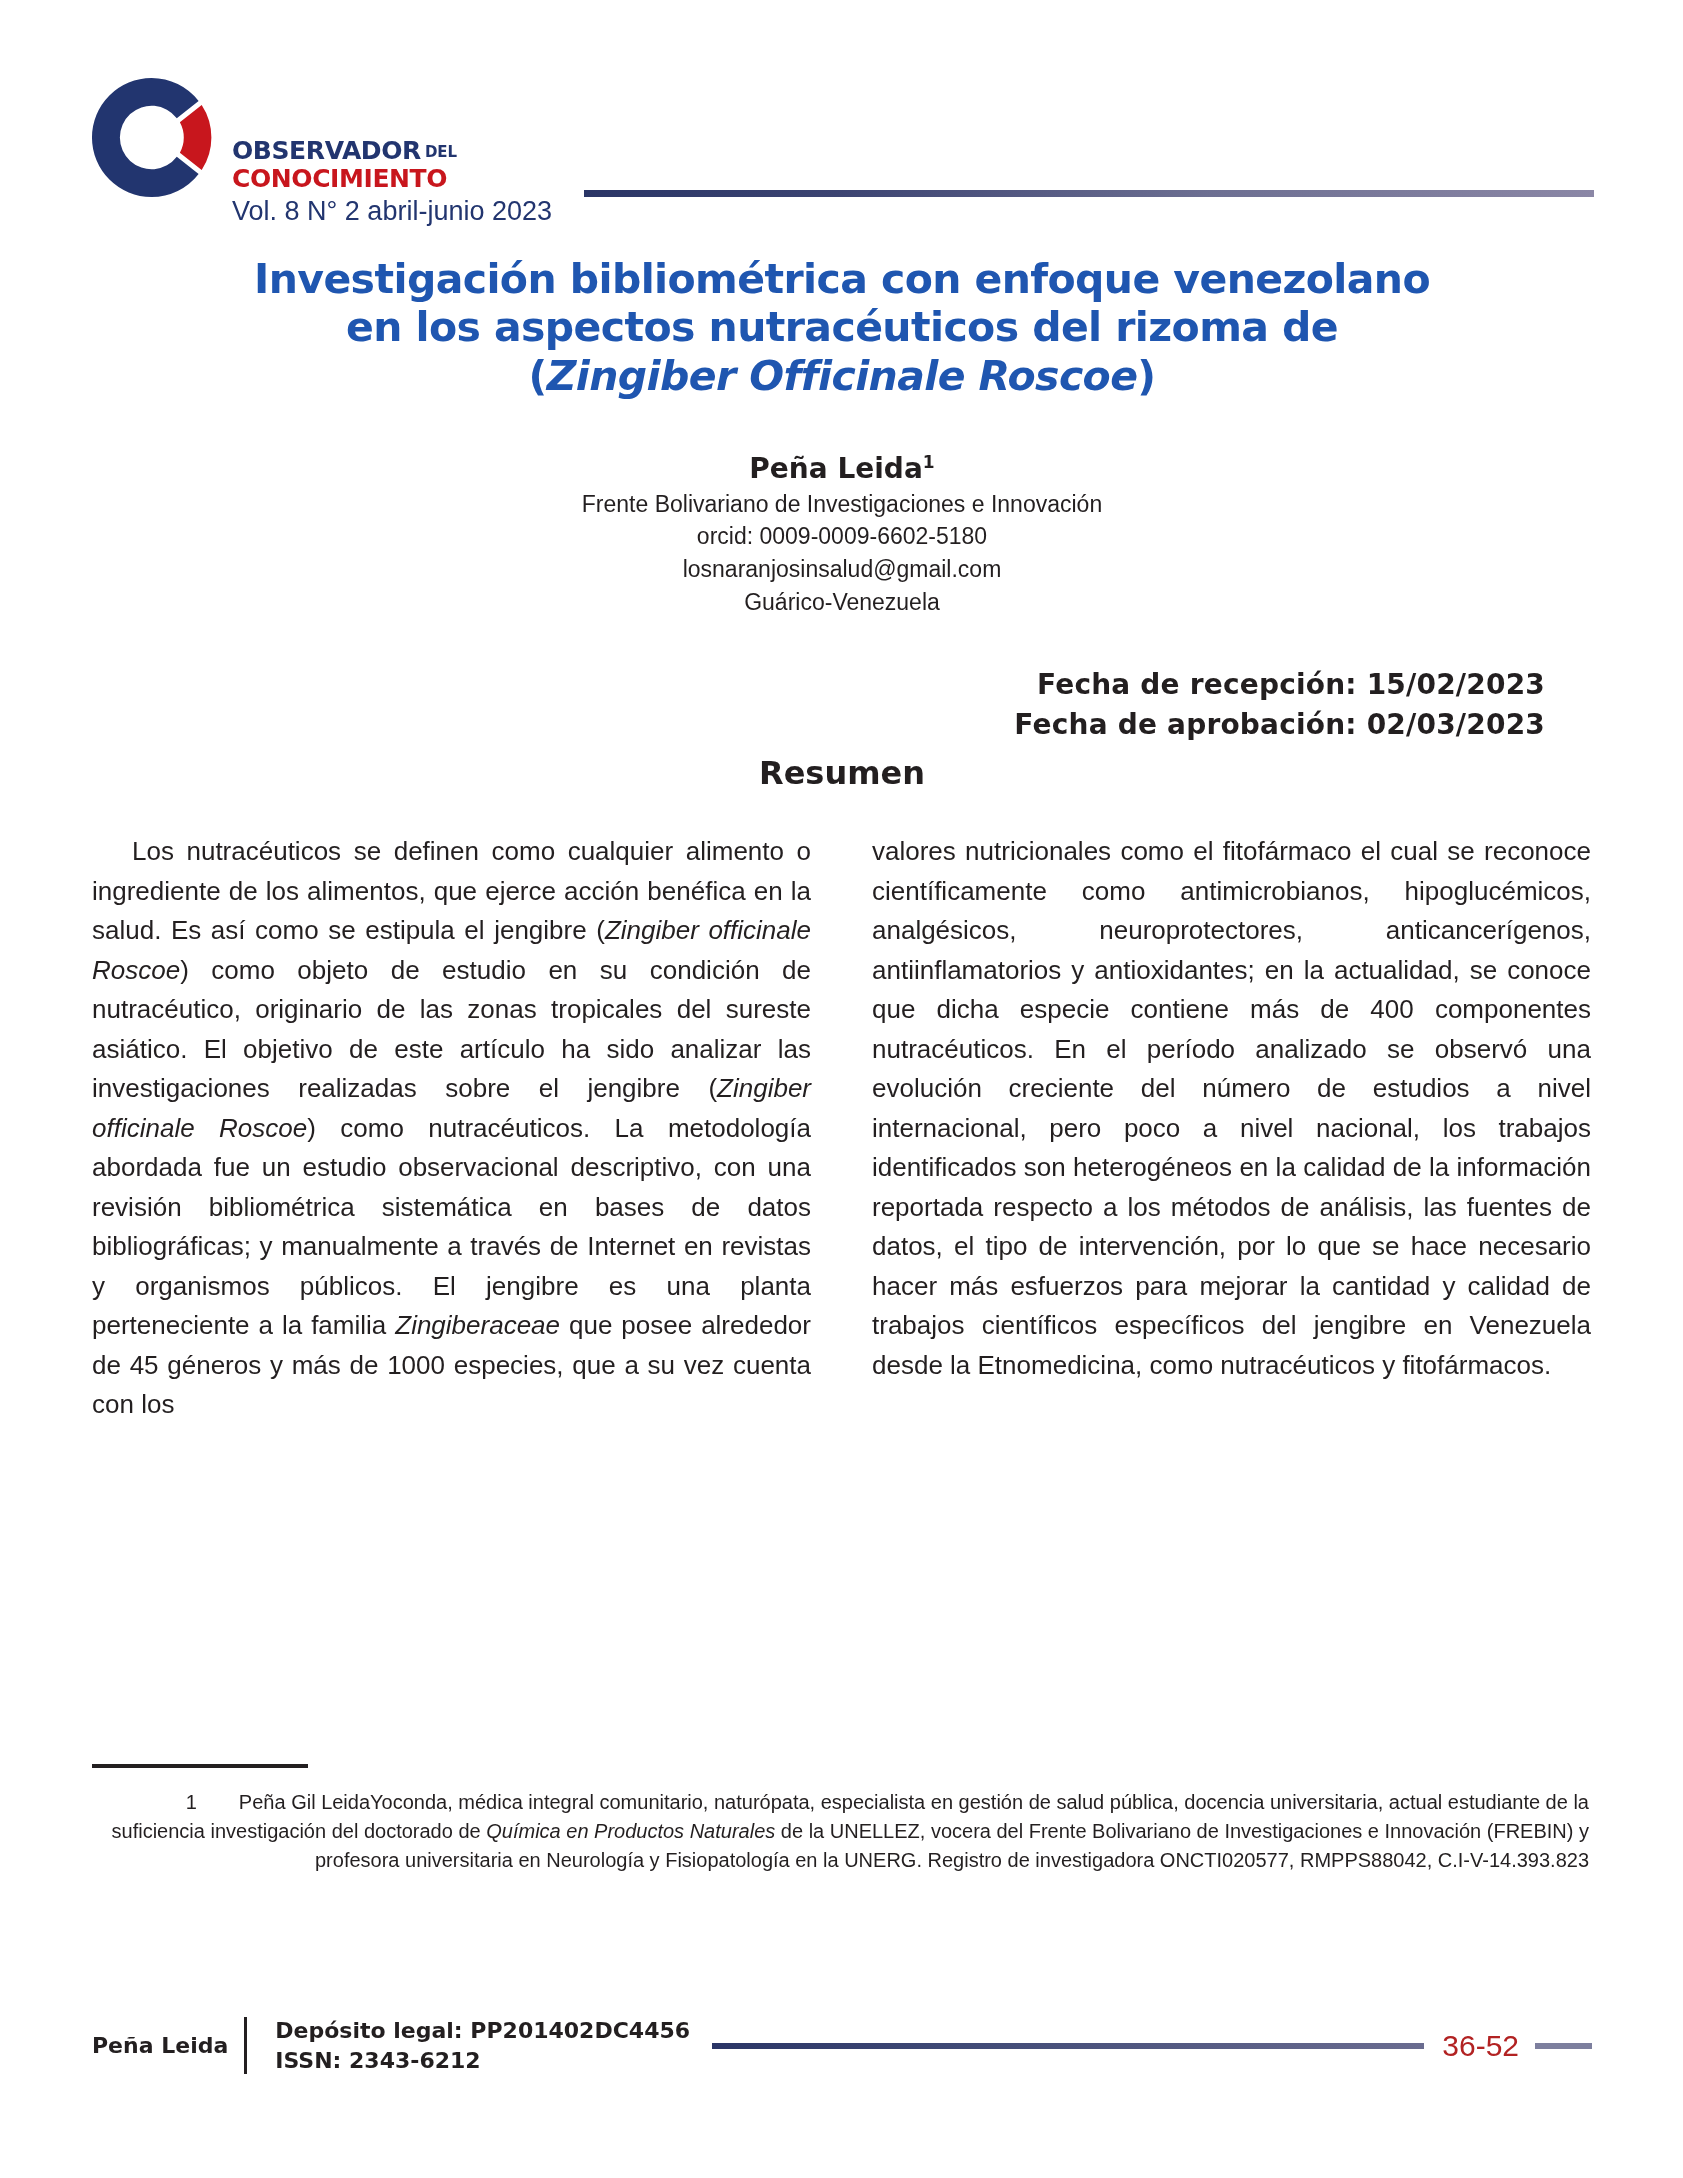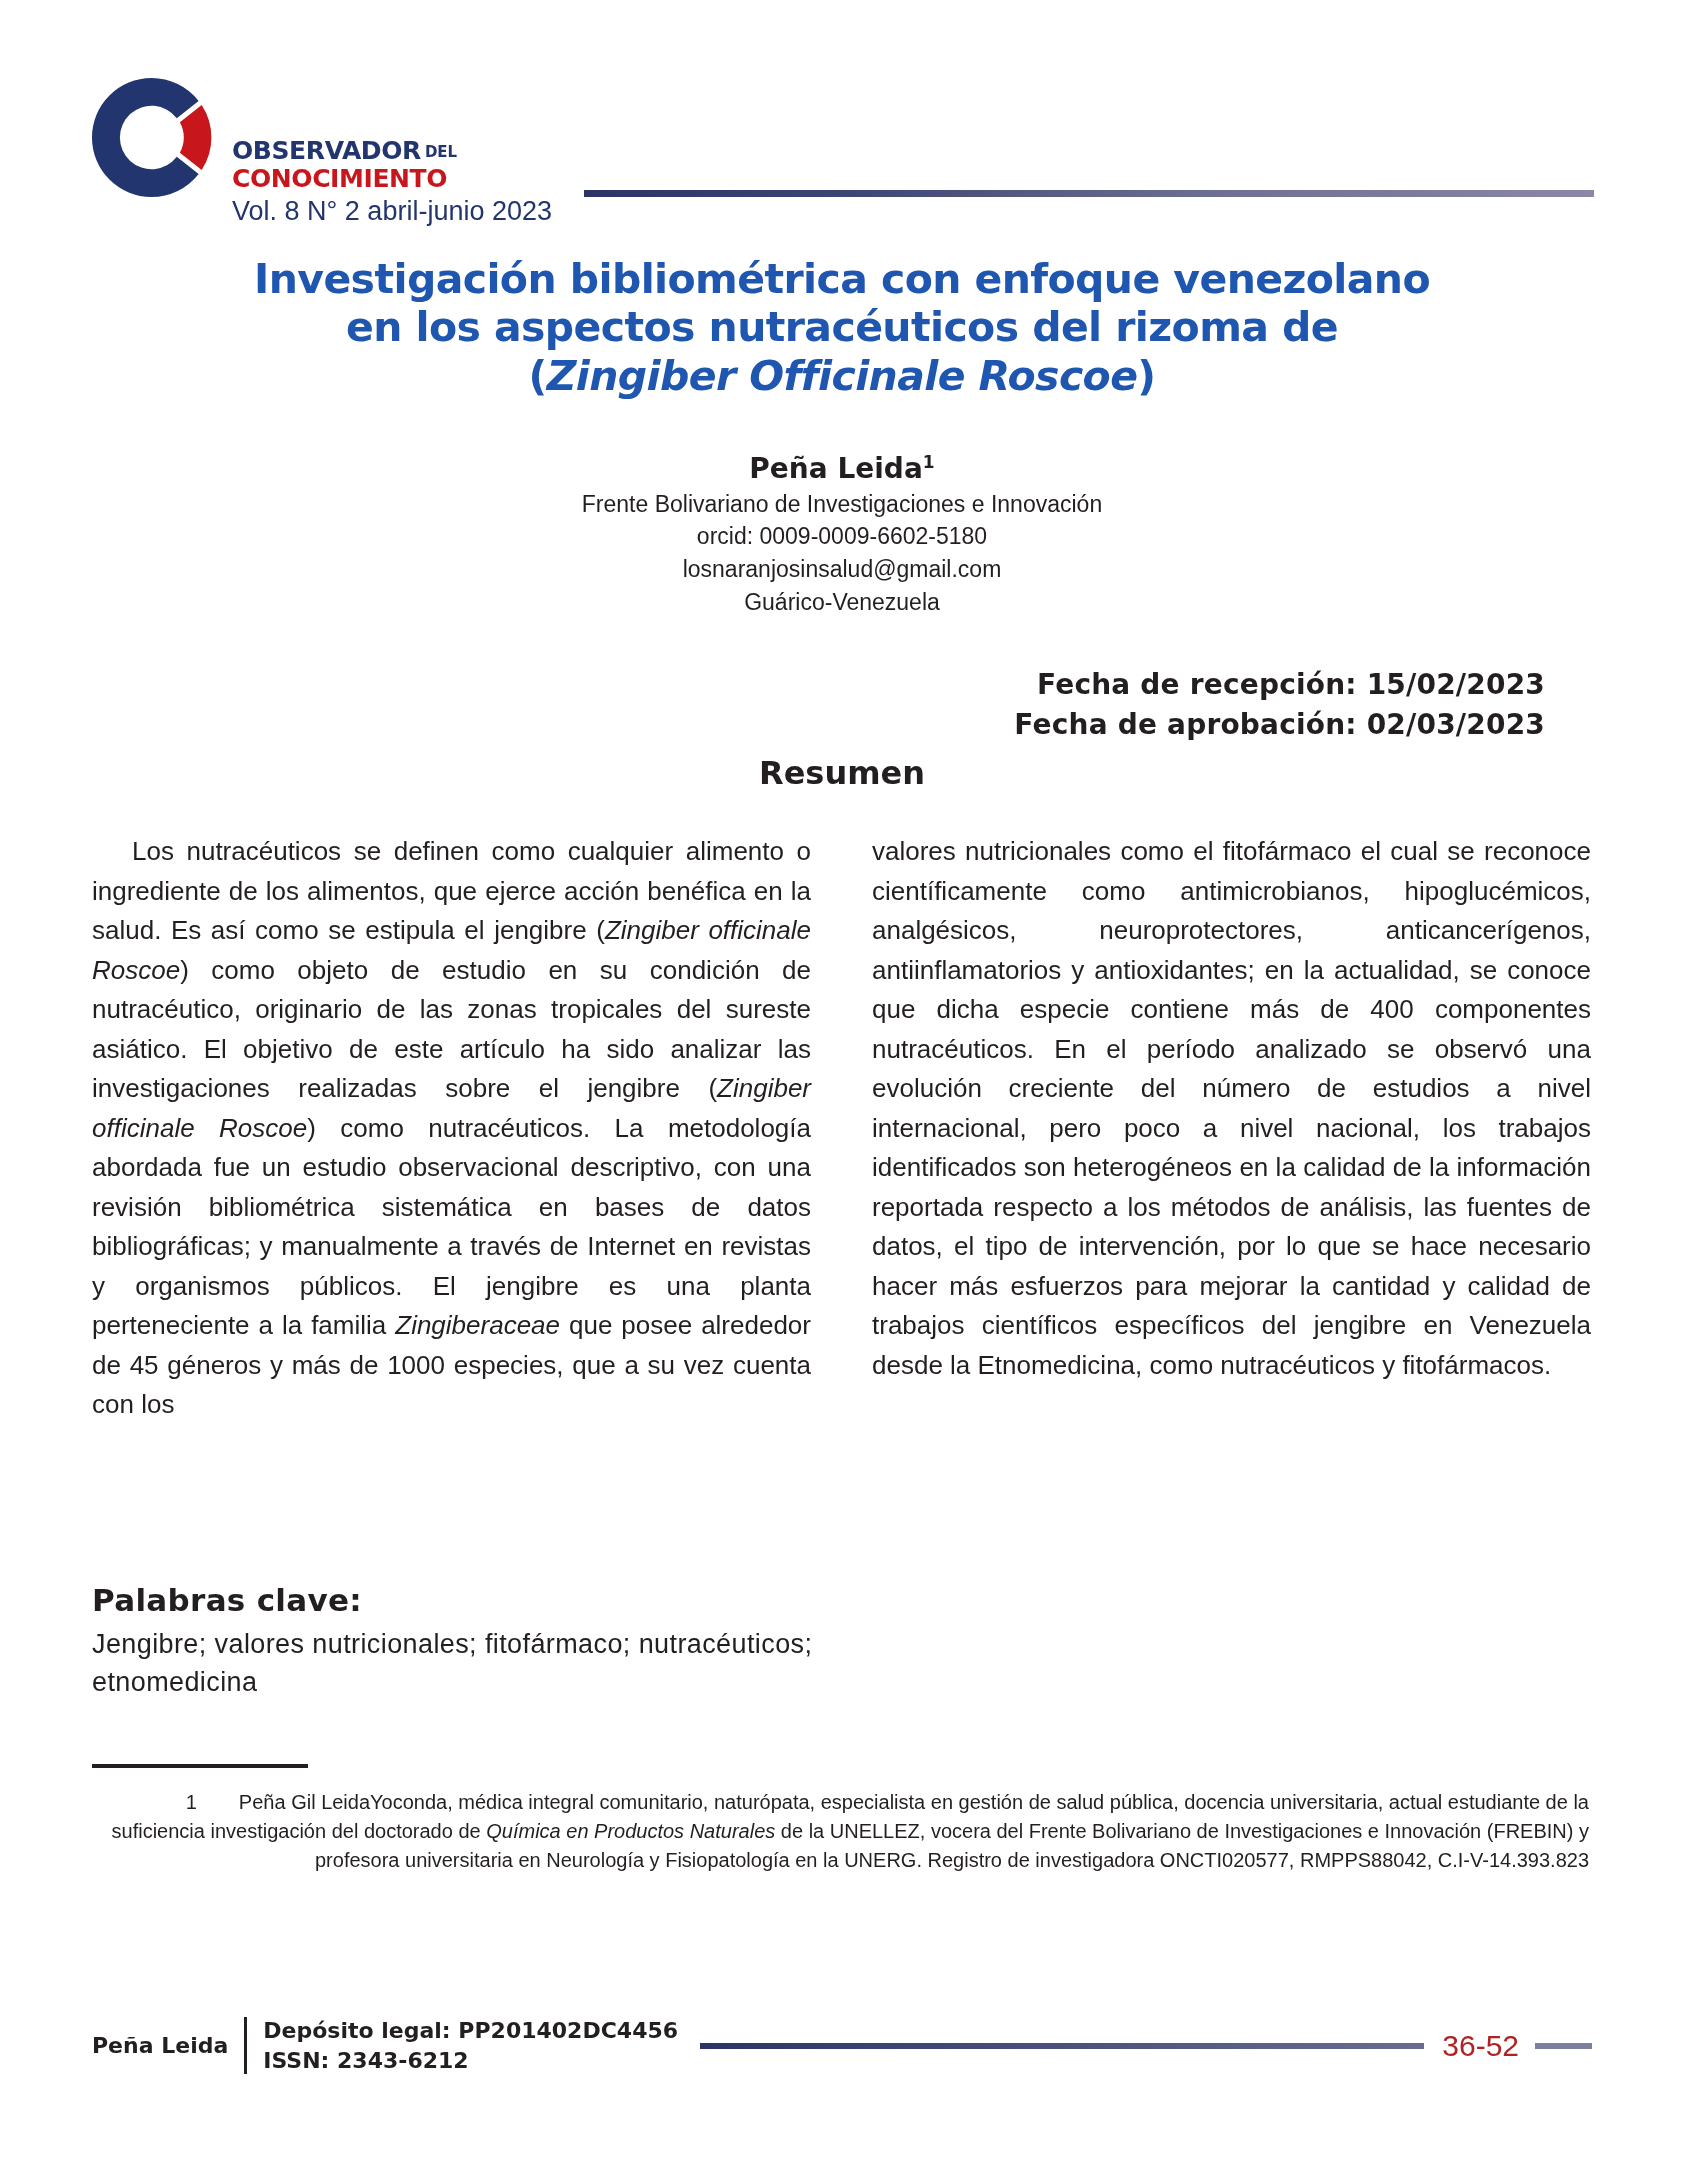--- a/index.html
+++ b/index.html
@@ -246,21 +246,21 @@
     height: 57px;
     background: #231f20;
     flex: 0 0 3px;
   }
   .f-legal {
     font-family: "DejaVu Sans", sans-serif;
     font-weight: bold;
     font-size: 22px;
     line-height: 1.32;
     color: #231f20;
-    padding-left: 16px;
+    padding-left: 28px;
     white-space: nowrap;
   }
   .f-rule-left {
     flex: 1 1 auto;
     height: 6px;
     margin: 0 18px 0 22px;
     background: linear-gradient(to right, #2a3566 0%, #404a76 35%, #6a6c90 100%);
   }
   .f-pages {
     font-family: "Liberation Sans", sans-serif;
@@ -320,24 +320,20 @@
 
   <div class="abstract">
     <div class="abs-col">
       <p><span class="ind"></span><span>Los nutracéuticos se definen como cualquier alimento o ingrediente de los alimentos, que ejerce acción benéfica en la salud. Es así como se estipula el jengibre (</span><i>Zingiber officinale Roscoe</i><span>) como objeto de estudio en su condición de nutracéutico, originario de las zonas tropicales del sureste asiático. El objetivo de este artículo ha sido analizar las investigaciones realizadas sobre el jengibre (</span><i>Zingiber officinale Roscoe</i><span>) como nutracéuticos. La  metodología abordada fue un estudio observacional descriptivo, con una revisión bibliométrica sistemática en bases de datos bibliográficas; y manualmente a través de Internet en revistas y organismos públicos. El jengibre es una planta perteneciente a la familia </span><i>Zingiberaceae</i><span> que posee alrededor de 45 géneros y más de 1000 especies, que a su vez cuenta con los</span></p>
     </div>
     <div class="abs-col">
       <p>valores nutricionales como el fitofármaco el cual se reconoce científicamente como antimicrobianos, hipoglucémicos, analgésicos, neuroprotectores, anticancerígenos, antiinflamatorios y antioxidantes; en la actualidad, se conoce que dicha especie contiene más de 400 componentes nutracéuticos. En el período analizado se observó una evolución creciente del número de estudios a nivel internacional, pero poco a nivel nacional, los trabajos identificados son heterogéneos en la calidad de la información reportada respecto a los métodos de análisis, las fuentes de datos, el tipo de intervención, por lo que se hace necesario hacer más esfuerzos para mejorar la cantidad y calidad de trabajos científicos específicos del jengibre en Venezuela desde la Etnomedicina, como nutracéuticos y fitofármacos.</p>
     </div>
   </div>
 
-  <div class="keywords">
-    <div class="kw-head">Palabras clave:</div>
-    <div class="kw-body">Jengibre; valores nutricionales; fitofármaco; nutracéuticos; etnomedicina</div>
-  </div>
 
   <div class="footnote-rule"></div>
   <div class="footnote">
     <span class="fn-num">1</span><span>Peña Gil LeidaYoconda, médica integral comunitario, naturópata, especialista en gestión de salud pública, docencia universitaria, actual estudiante de la suficiencia investigación del doctorado de </span><i>Química en Productos Naturales</i><span> de la UNELLEZ, vocera del Frente Bolivariano de Investigaciones e Innovación (FREBIN) y profesora universitaria en Neurología y Fisiopatología en la UNERG. Registro de investigadora ONCTI020577, RMPPS88042, C.I-V-14.393.823</span>
   </div>
 
   <div class="footer">
     <div class="f-author">Peña Leida</div>
     <div class="f-divider"></div>
     <div class="f-legal">

